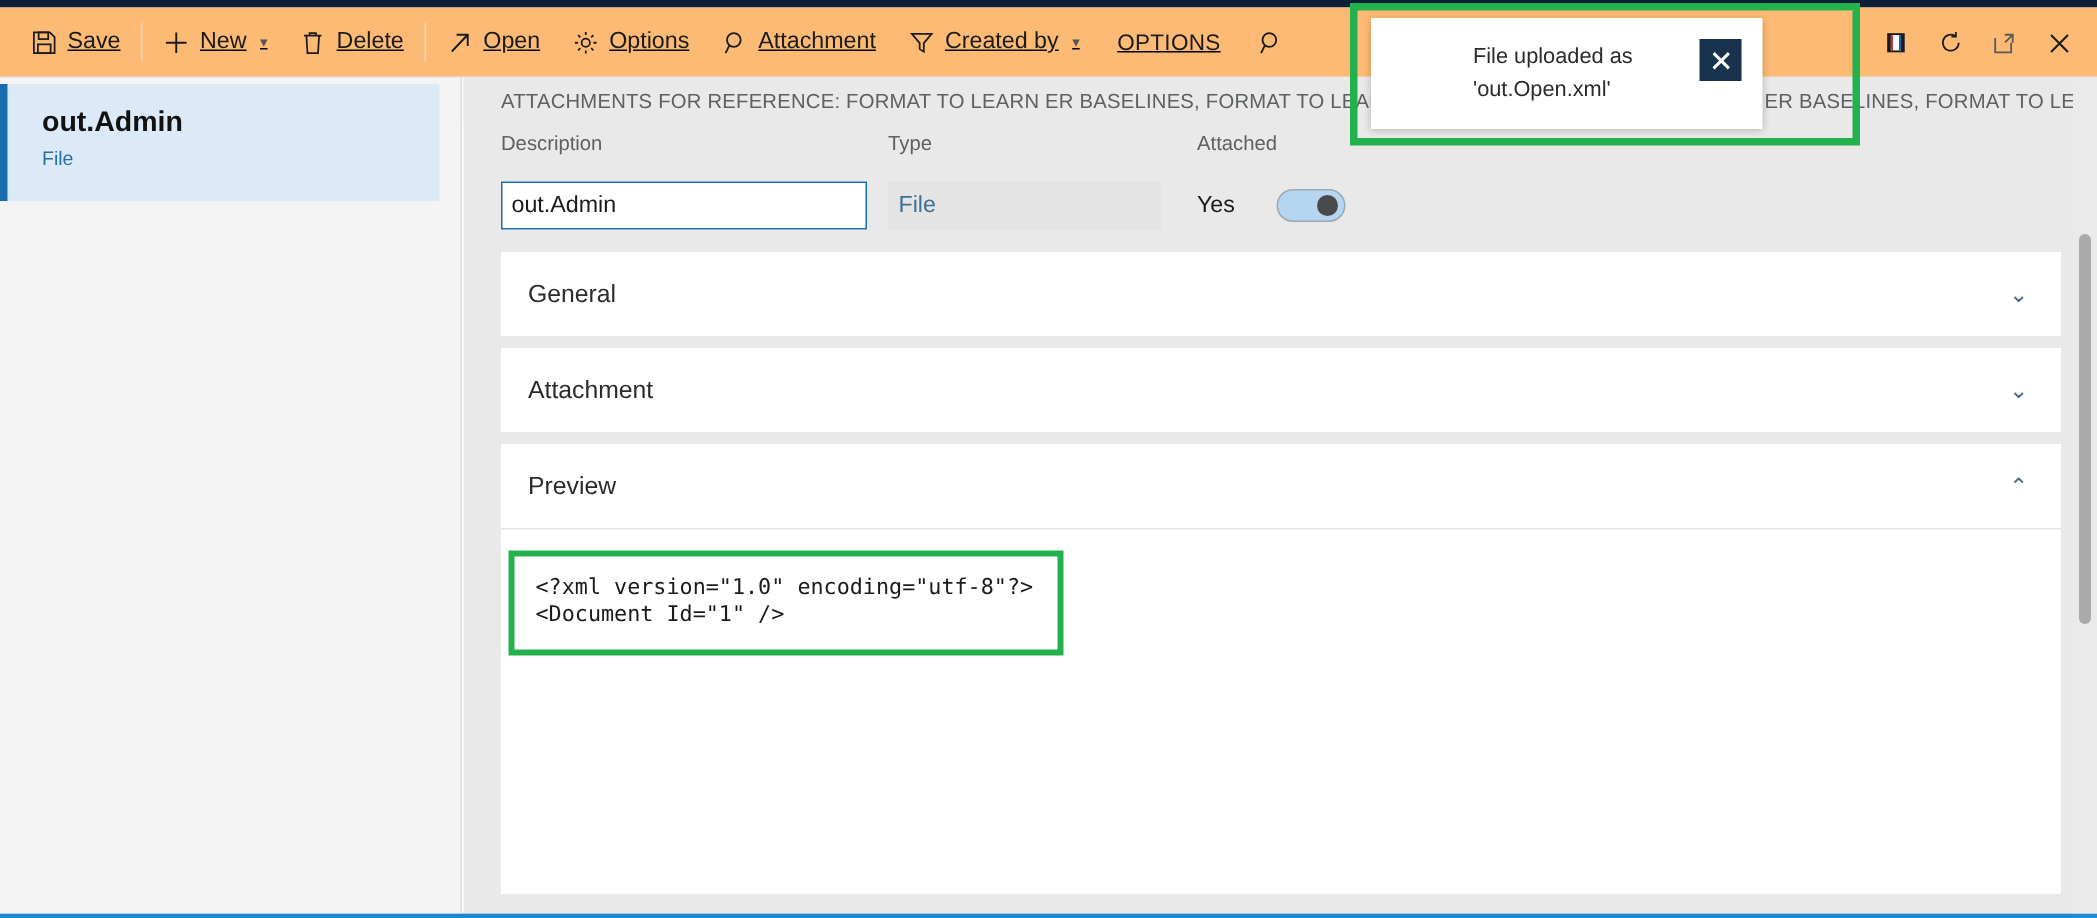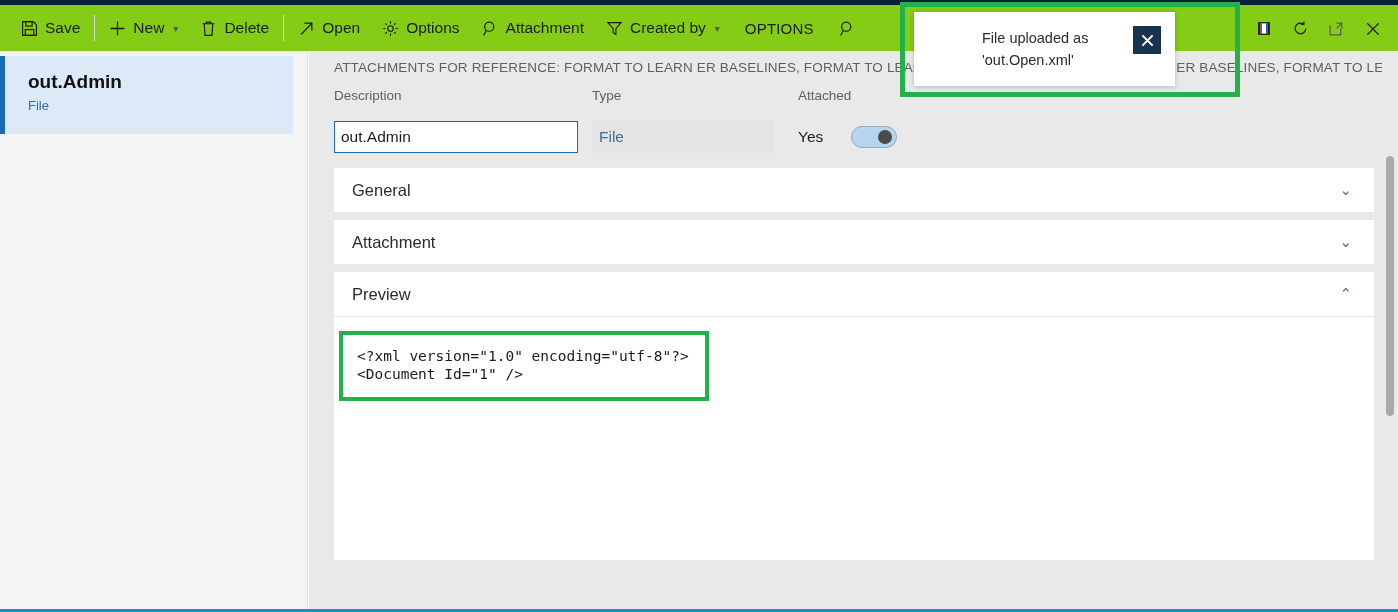--- a/index.html
+++ b/index.html
@@ -21,24 +21,25 @@
   .titlebar-strip {
     position: absolute; top: 0; left: 0;
     width: 1398px; height: 5px;
     background: #0b1f35;
   }
 
   
   .toolbar {
     position: absolute; top: 5px; left: 0;
     width: 1398px; height: 47px;
-    background: #84cc16;
+    background: #fdba74;
     display: flex; align-items: center;
     padding-left: 10px;
     border-bottom: 1px solid #e6e6e6;
+    text-decoration: underline;
   }
   .tb-item {
     display: flex; align-items: center;
     gap: 7px;
     height: 34px;
     padding: 0 11px;
     font-size: 15.5px;
     color: #1b1b1b;
     white-space: nowrap;
     cursor: default;
@@ -181,21 +182,21 @@
   
   .panels {
     position: absolute; top: 116px; left: 25px;
     width: 1040px;
   }
   .panel {
     background: #ffffff;
     margin-bottom: 8px;
   }
   .panel-head {
-    height: 44px;
+    height: 56px;
     display: flex; align-items: center;
     padding: 0 22px 0 18px;
     cursor: default;
   }
   .panel-title {
     flex: 1 1 auto;
     font-size: 16.5px; color: #2b2b2b;
   }
   .panel-chev { font-size: 15px; color: #4d6b84; }
   .panel-body {

